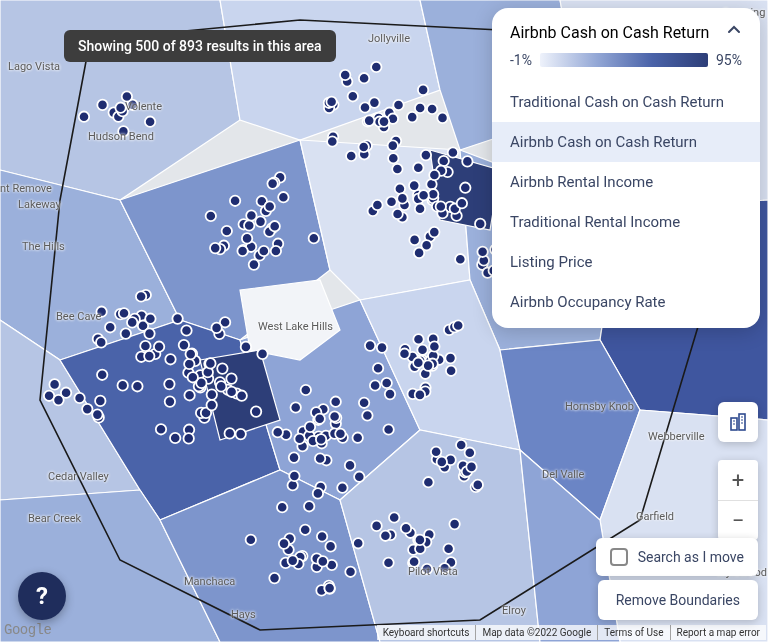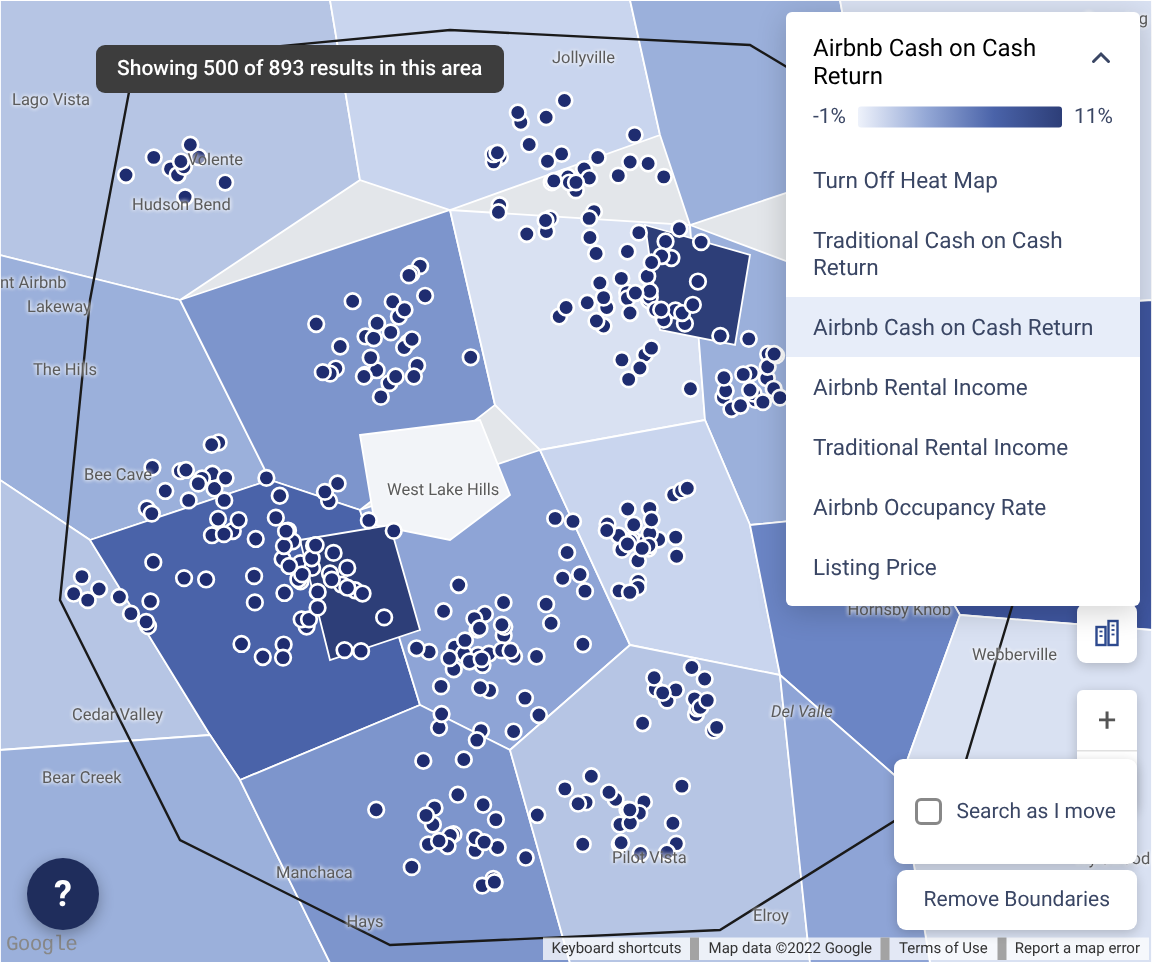--- a/index.html
+++ b/index.html
@@ -27,23 +27,23 @@
     border-radius: 6px;
     font-size: 14px;
     font-weight: 500;
     z-index: 30;
     margin-left: 42px;
   }
   .dropdown-panel {
     position: absolute;
     top: 8px;
     right: 8px;
-    width: 236px;
+    width: 268px;
     background: #fff;
-    border-radius: 4px;
+    border-radius: 16px;
     box-shadow: 0 4px 20px rgba(0,0,0,0.18);
     z-index: 40;
     padding-bottom: 6px;
   }
   .dropdown-header {
     display: flex;
     align-items: center;
     justify-content: space-between;
     padding: 14px 18px 10px;
     cursor: pointer;
@@ -108,21 +108,21 @@
     cursor: pointer;
   }
   .zoom-btn + .zoom-btn { border-top: 1px solid #e0e0e0; }
   .search-move {
     position: absolute;
     right: 10px;
     bottom: 66px;
     background: #fff;
     border-radius: 6px;
     box-shadow: 0 2px 8px rgba(0,0,0,0.2);
-    padding: 26px 14px;
+    padding: 10px 14px;
     display: flex;
     align-items: center;
     gap: 10px;
     font-size: 14px;
     color: #3a4664;
     z-index: 30;
     cursor: pointer;
   }
   .checkbox {
     width: 18px;
@@ -176,21 +176,21 @@
     right: 2px;
     bottom: 2px;
     display: flex;
     background: rgba(255,255,255,0.75);
     font-size: 10px;
     color: #333;
     z-index: 25;
   }
   .attrib-item {
     padding: 2px 6px;
-    border-left: 6px solid #a3a3a3;
+    border-left: 1px solid #a3a3a3;
     cursor: pointer;
   }
   .attrib-item:first-child { border-left: none; text-align: right; }
   .map-label {
     position: absolute;
     font-size: 11px;
     color: #5b5b5b;
     z-index: 5;
     pointer-events: none;
     text-shadow: 0 0 3px #fff, 0 0 3px #fff;
@@ -609,32 +609,32 @@
         <circle cx="471.5" cy="466.9" r="5.2"></circle>
       </g>
   </svg>
 </div>
 
 <div id="labels-layer">
     <div class="map-label" style="left: 8px; top: 60px;">Lago Vista</div>
     <div class="map-label" style="left: 125px; top: 100px;">Volente</div>
     <div class="map-label" style="left: 368px; top: 32px;">Jollyville</div>
     <div class="map-label" style="left: 88px; top: 130px;">Hudson Bend</div>
-    <div class="map-label" style="left: 0px; top: 182px;">nt Airbnb</div>
+    <div class="map-label" style="left: 0px; top: 182px;">nt Remove</div>
     <div class="map-label" style="left: 18px; top: 198px;">Lakeway</div>
     <div class="map-label" style="left: 22px; top: 240px;">The Hills</div>
     <div class="map-label" style="left: 56px; top: 310px;">Bee Cave</div>
     <div class="map-label" style="left: 258px; top: 320px;">West Lake Hills</div>
     <div class="map-label" style="left: 48px; top: 470px;">Cedar Valley</div>
     <div class="map-label" style="left: 28px; top: 512px;">Bear Creek</div>
     <div class="map-label" style="left: 196px; top: 608px; padding-left: 35px;">Hays</div>
     <div class="map-label" style="left: 565px; top: 400px;">Hornsby Knob</div>
     <div class="map-label" style="left: 636px; top: 510px;">Garfield</div>
     <div class="map-label" style="left: 648px; top: 430px;">Webberville</div>
-    <div class="map-label" style="left: 514px; top: 468px; font-style: italic;">Del Valle</div>
+    <div class="map-label" style="left: 542px; top: 468px;">Del Valle</div>
     <div class="map-label" style="left: 408px; top: 565px;">Pilot Vista</div>
     <div class="map-label" style="left: 502px; top: 604px;">Elroy</div>
     <div class="map-label" style="left: 184px; top: 575px;">Manchaca</div>
     <div class="map-label" style="left: 716px; top: 566px;">Wyldwood</div>
     <div class="map-label" style="left: 722px; top: 6px;">Crossing</div>
   </div>
 
 <div class="results-pill">
   <span>Showing 500 of 893 results in this area</span>
 </div>
@@ -644,30 +644,29 @@
     <span>Airbnb Cash on Cash Return</span>
     <span class="chevron">
       <svg width="16" height="16" viewBox="0 0 16 16">
           <path d="M3 10 L8 5 L13 10" fill="none" stroke="currentColor" stroke-width="2" stroke-linecap="round"></path>
         </svg>
     </span>
   </div>
   <div class="gradient-row">
     <span>-1%</span>
     <div class="gradient-bar"></div>
-    <span>11%</span>
+    <span>95%</span>
   </div>
   <div id="dropdown-list">
-      <div class="dropdown-item">Turn Off Heat Map</div>
       <div class="dropdown-item">Traditional Cash on Cash Return</div>
       <div class="dropdown-item selected">Airbnb Cash on Cash Return</div>
       <div class="dropdown-item">Airbnb Rental Income</div>
       <div class="dropdown-item">Traditional Rental Income</div>
+      <div class="dropdown-item">Listing Price</div>
       <div class="dropdown-item">Airbnb Occupancy Rate</div>
-      <div class="dropdown-item">Listing Price</div>
     </div>
 </div>
 
 <div class="icon-tile">
   <svg width="20" height="20" viewBox="0 0 20 20">
     <rect x="3" y="6" width="6" height="12" fill="none" stroke="currentColor" stroke-width="1.6"></rect>
     <rect x="11" y="2" width="6" height="16" fill="none" stroke="currentColor" stroke-width="1.6"></rect>
     <line x1="5" y1="9" x2="7" y2="9" stroke="currentColor" stroke-width="1.2"></line>
     <line x1="5" y1="12" x2="7" y2="12" stroke="currentColor" stroke-width="1.2"></line>
     <line x1="13" y1="5" x2="15" y2="5" stroke="currentColor" stroke-width="1.2"></line>

